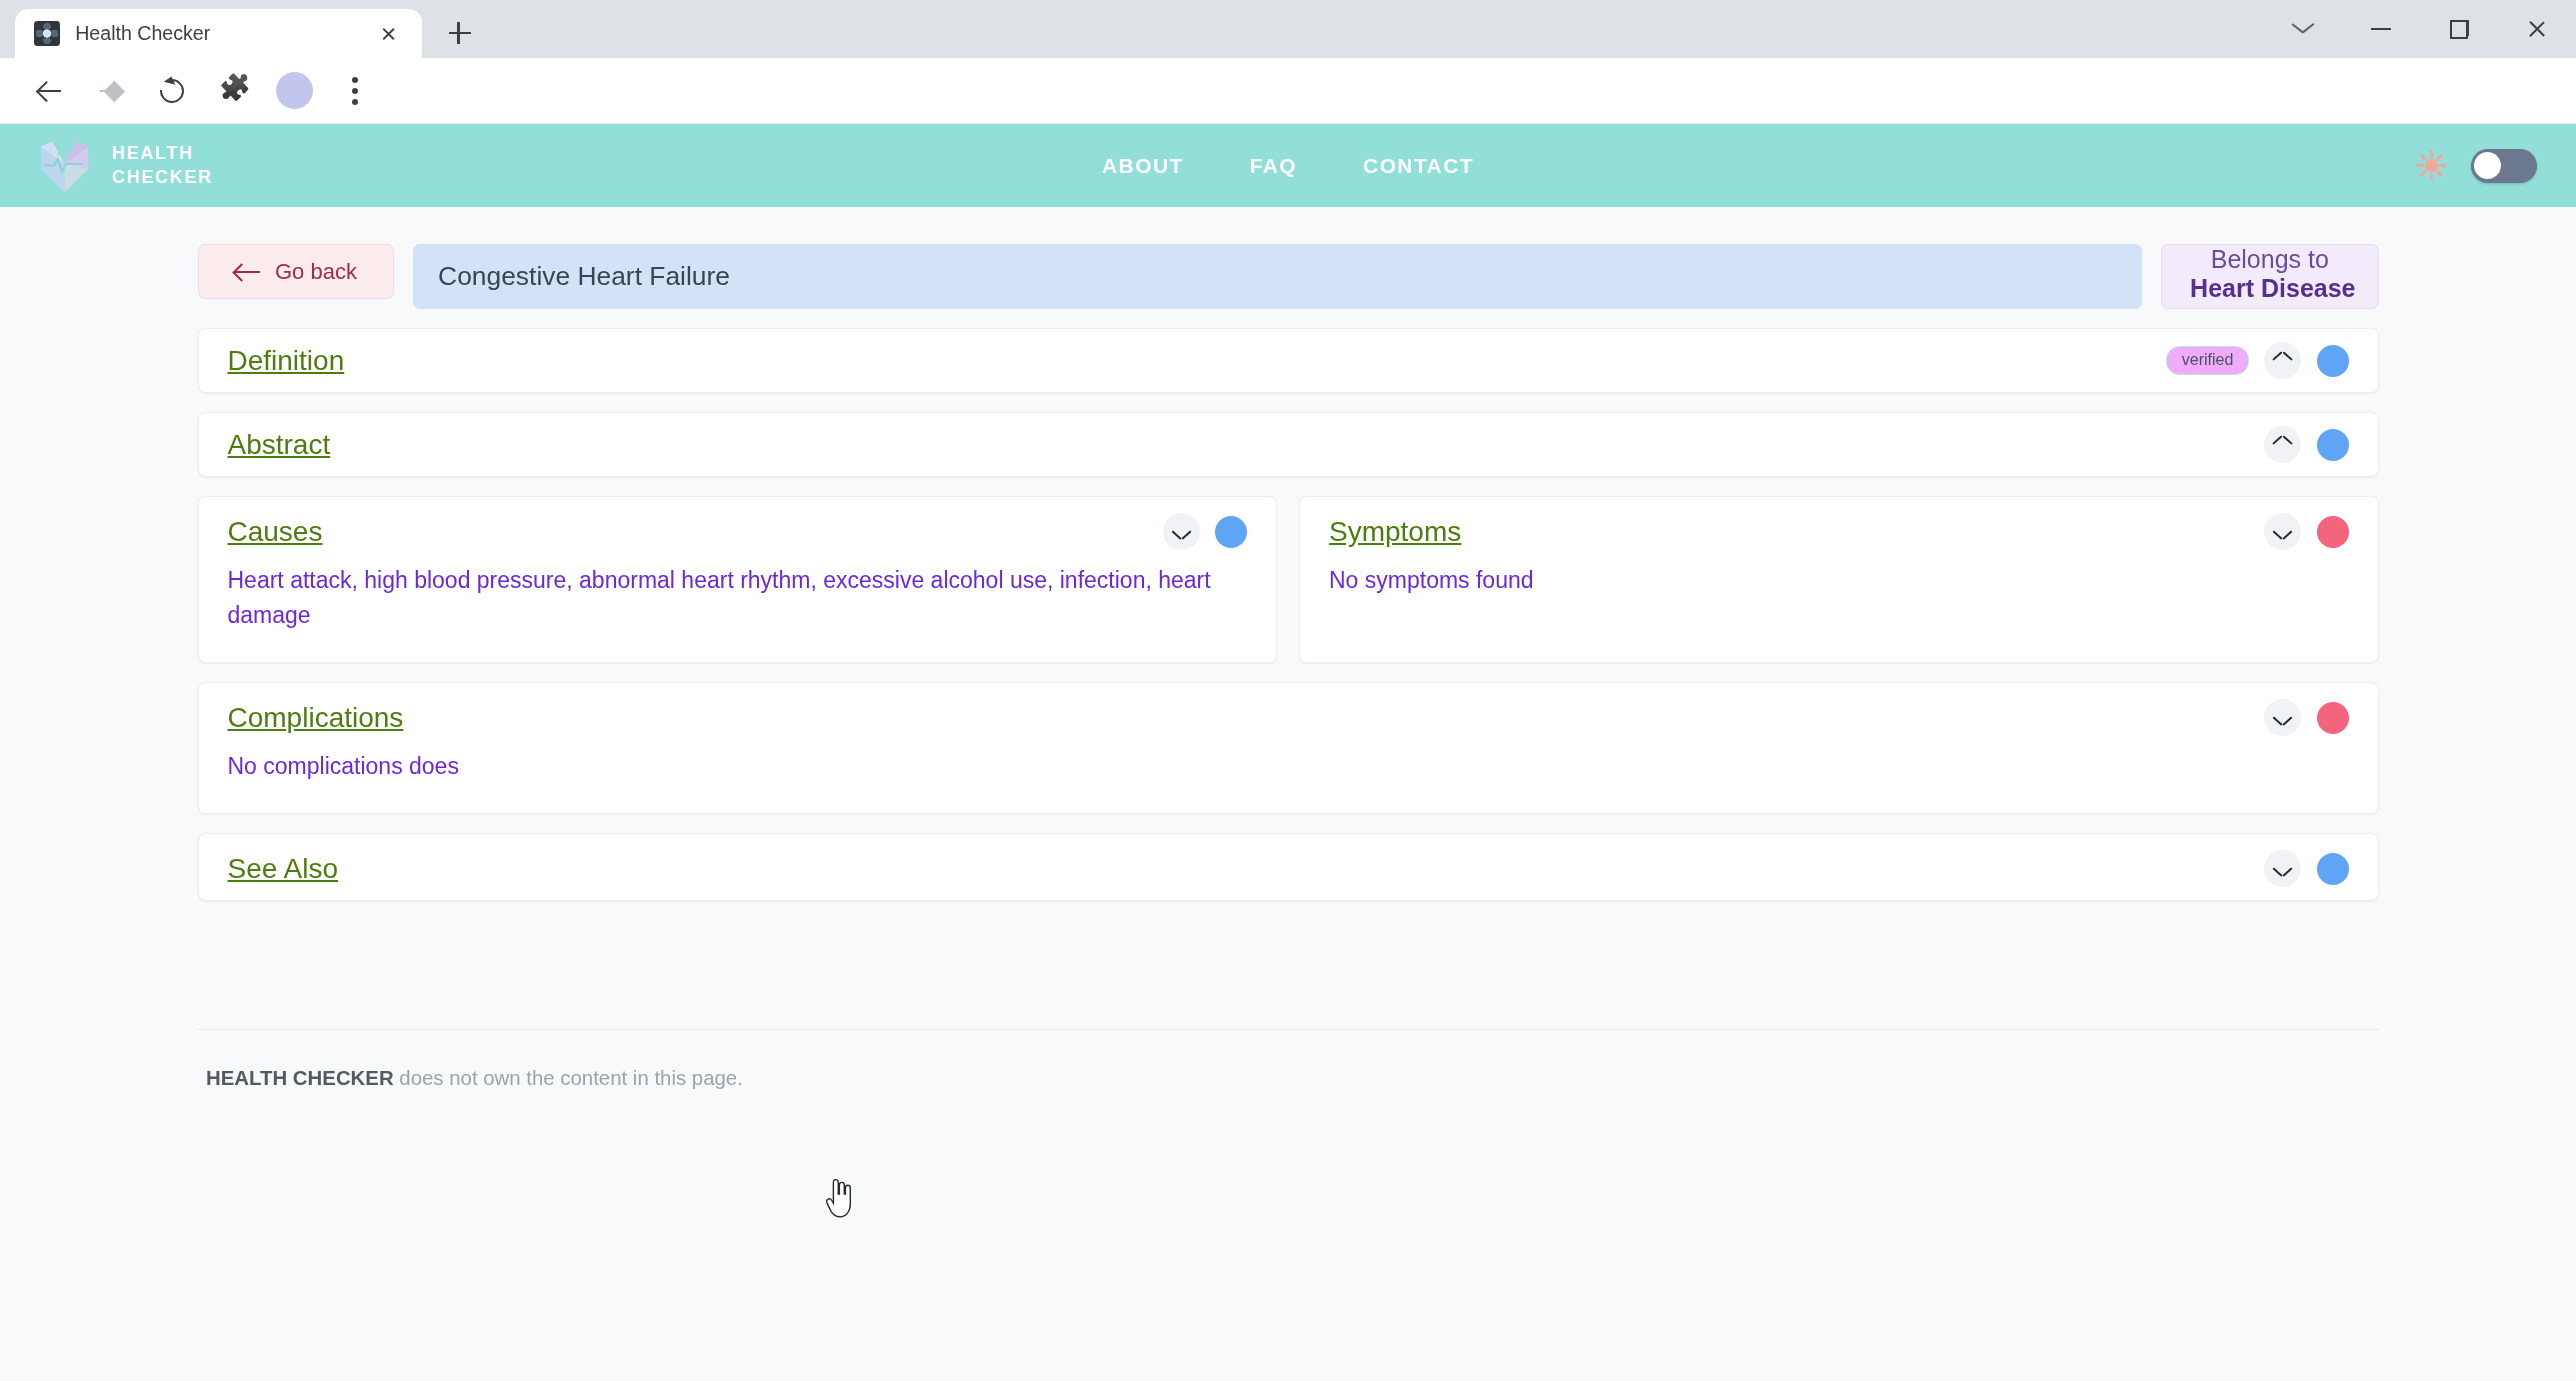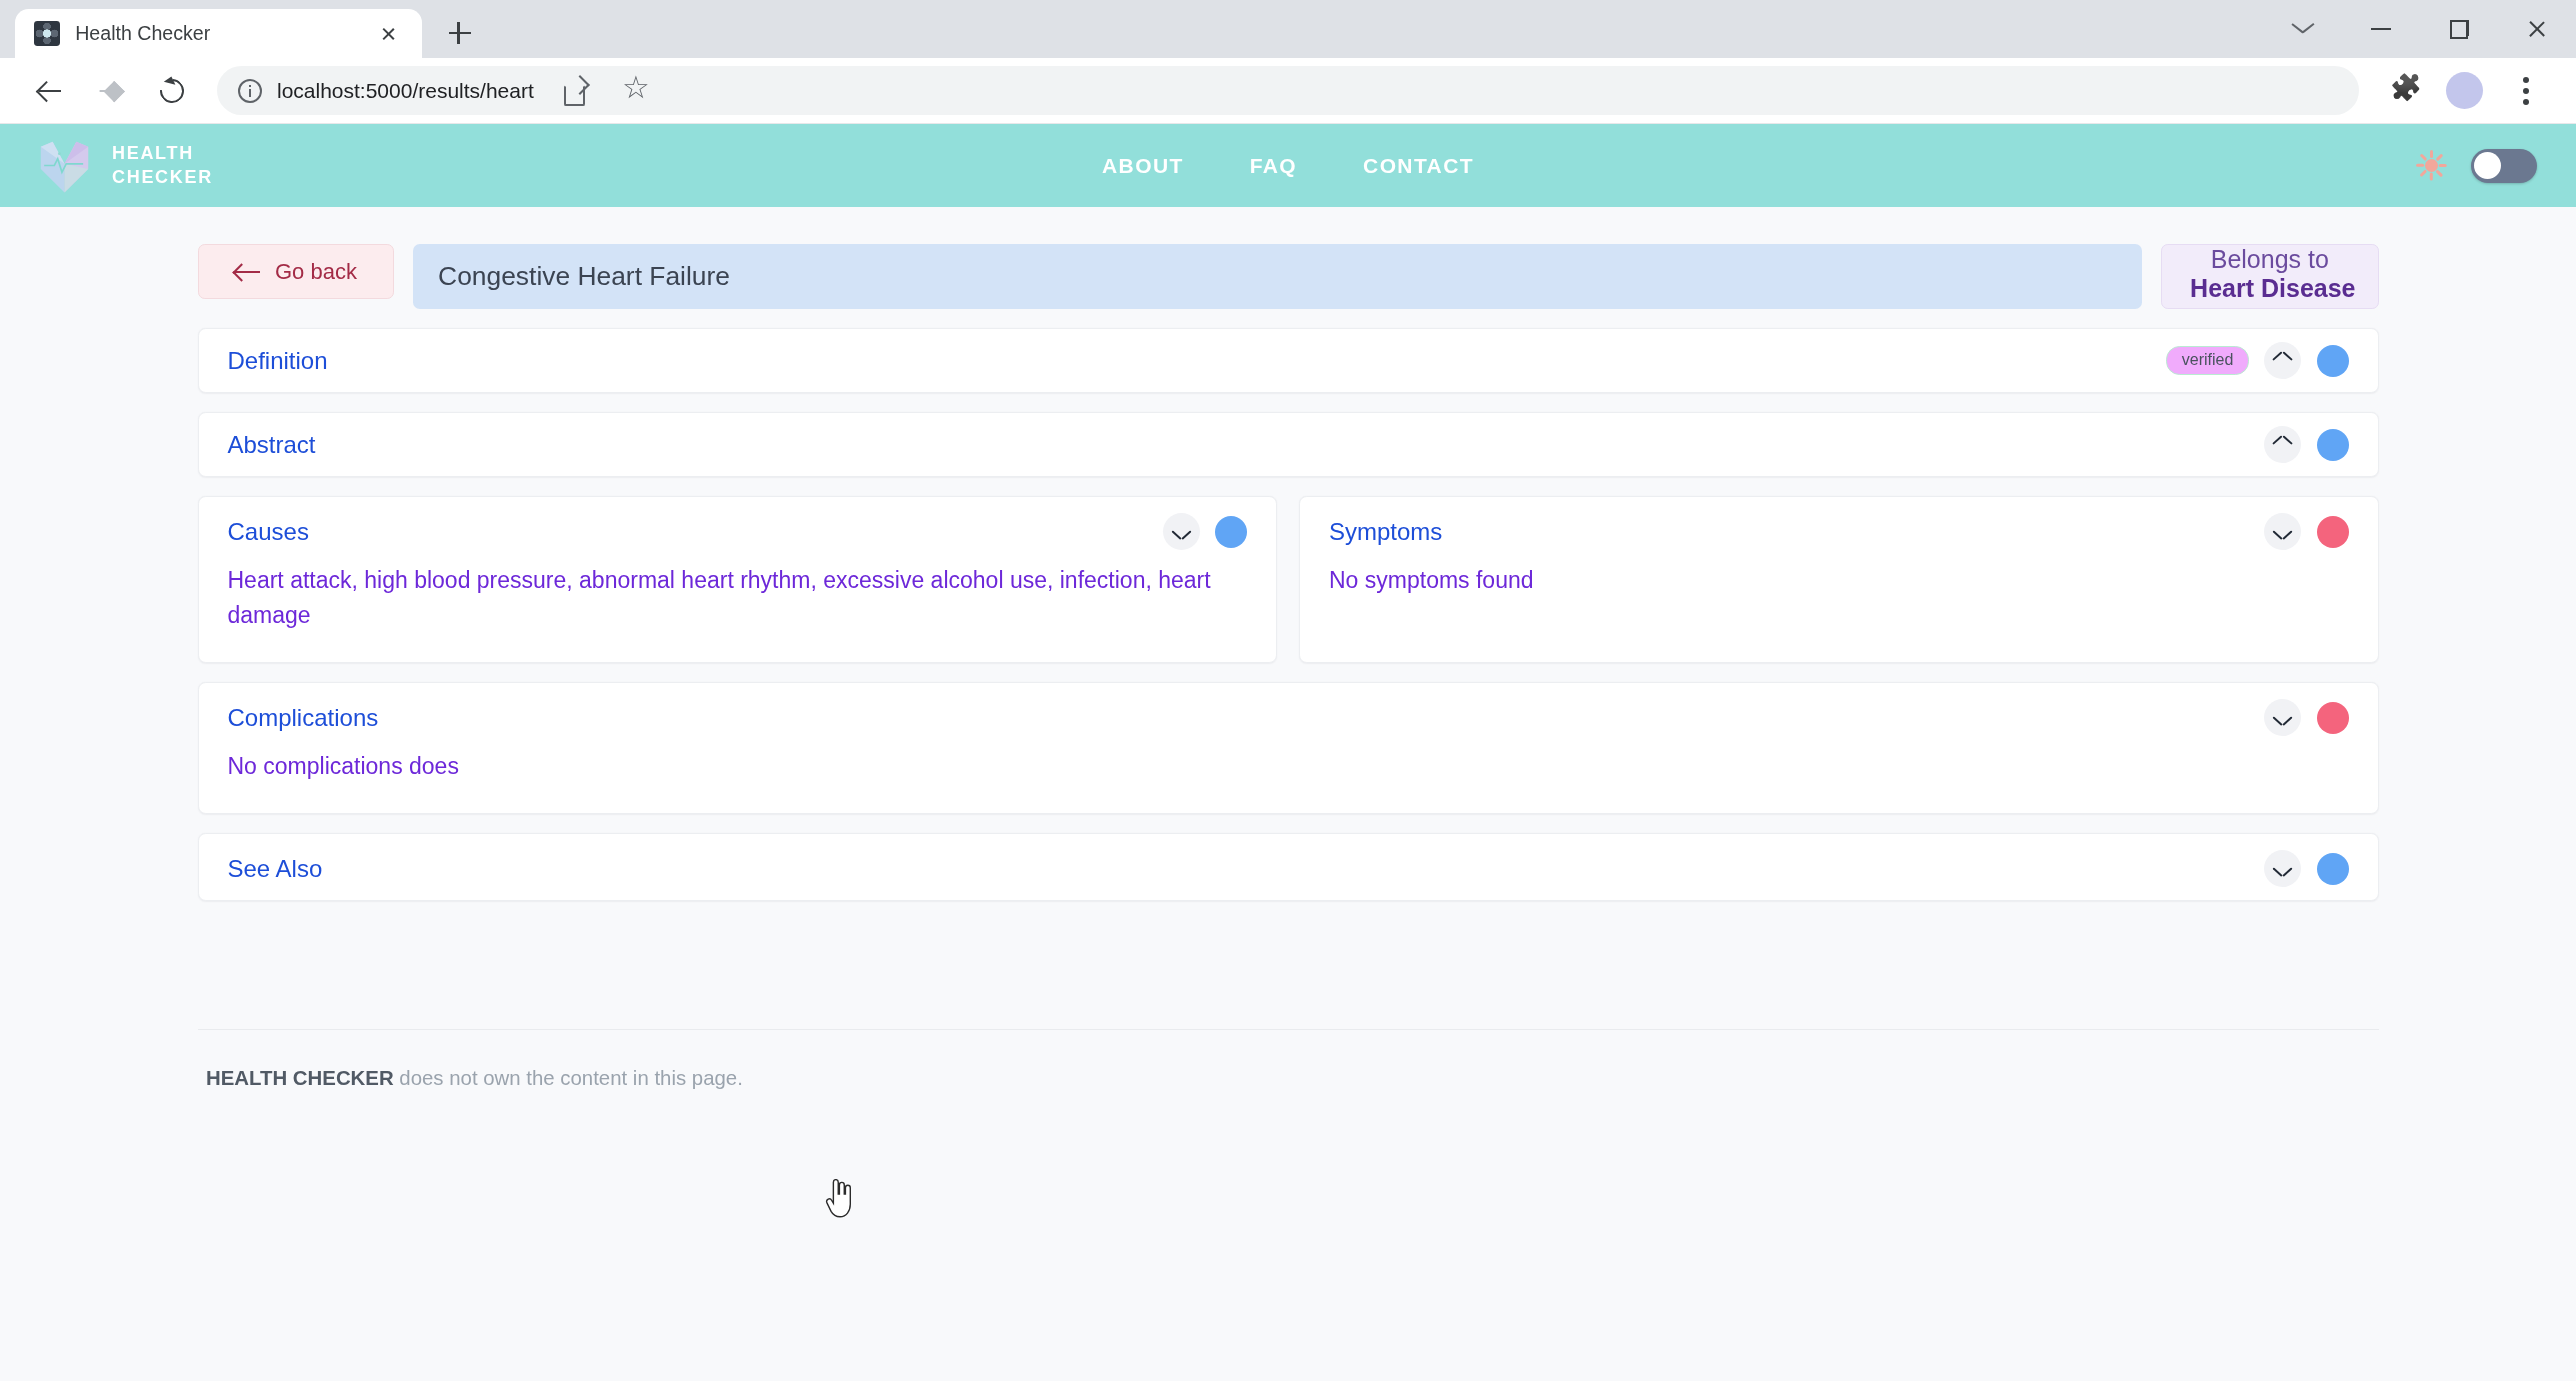--- a/index.html
+++ b/index.html
@@ -268,21 +268,21 @@
 
   .card {
     background: #ffffff; border: 0.9px solid #eceef1; border-radius: 7.7px;
     box-shadow: 0 0.9px 1.7px rgba(17,24,39,.05);
     margin-top: 19px;
   }
   .card-head {
     display: flex; align-items: center; padding: 0 29px; height: 63px;
   }
   .card-head.tall { height: 66px; padding-top: 3.4px; }
-  .card-title { font-size: 24px; color: #1d4ed8; }
+  .card-title { font-size: 28px; color: #4d7c0f; text-decoration: underline; }
   .card-ctrls { margin-left: auto; display: flex; align-items: center; gap: 15.3px; }
 
   .badge-verified {
     background: #f0abfc; border: 0.9px solid #b9ecd1; border-radius: 13.6px;
     color: #49525e; font-size: 16px; padding: 4.3px 14.5px 5.1px;
   }
   .chev-btn {
     width: 37px; height: 37px; border-radius: 50%; background: #f1f2f5;
     display: flex; align-items: center; justify-content: center;
   }
@@ -359,32 +359,20 @@
     <div class="tbtn">
         <div class="arrow-ico"></div>
       </div>
     <div class="tbtn">
         <div class="arrow-ico fwd"></div>
       </div>
     <div class="tbtn">
         <div class="reload-ico"></div>
       </div>
 
-    <div class="omnibox">
-      <div class="info-ico"></div>
-      <div class="url-text" title="Search Google or type a URL">localhost:5000/results/heart</div>
-      <div class="omnibox-right">
-        <div class="tbtn">
-            <div class="share-ico"></div>
-          </div>
-        <div class="tbtn">
-            <div class="star-ico"></div>
-          </div>
-      </div>
-    </div>
 
     <div class="tbtn">
         <div class="puzzle-ico"></div>
       </div>
     <div class="tbtn">
         <div class="avatar-ico"></div>
       </div>
     <div class="tbtn">
       <div class="dots-ico">
           <span></span>

